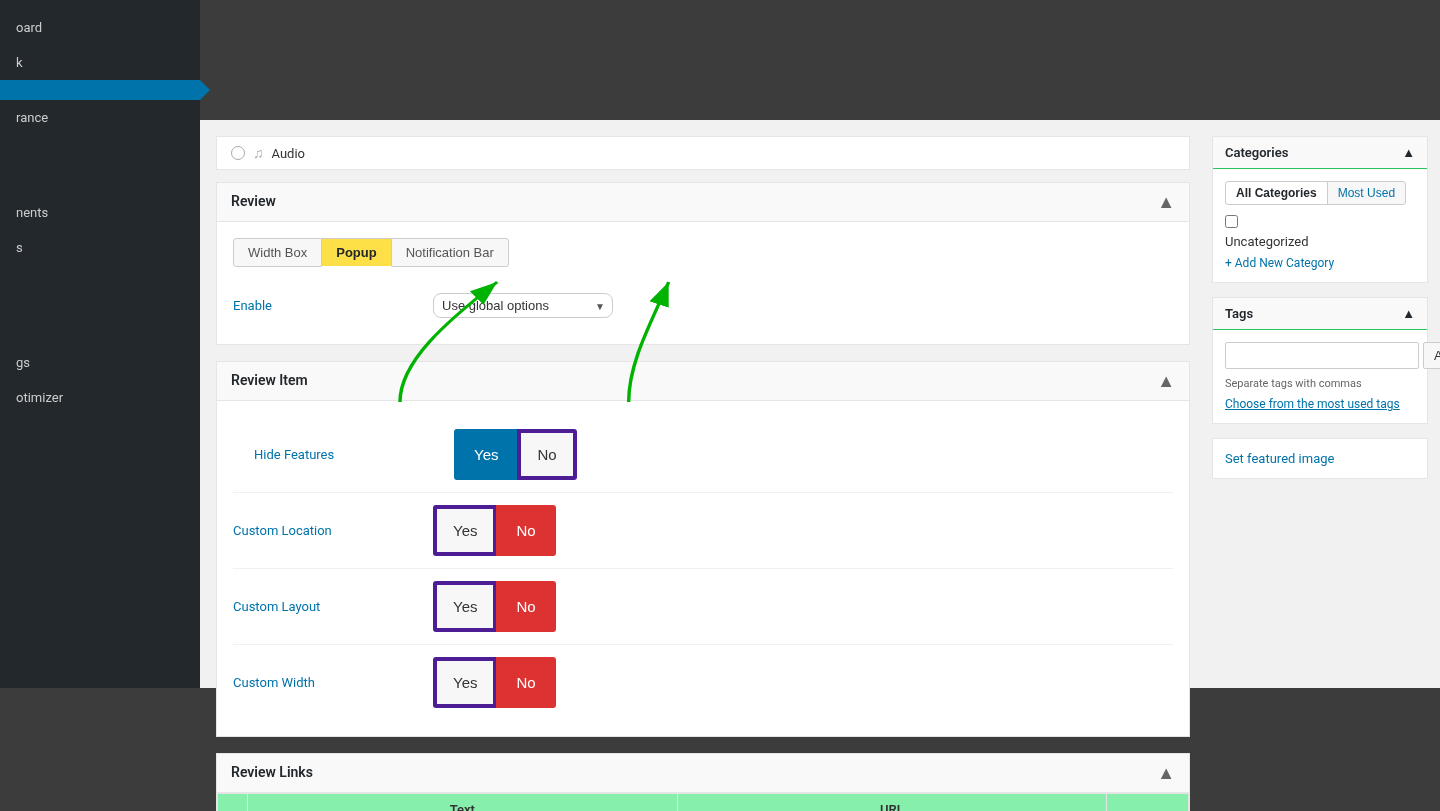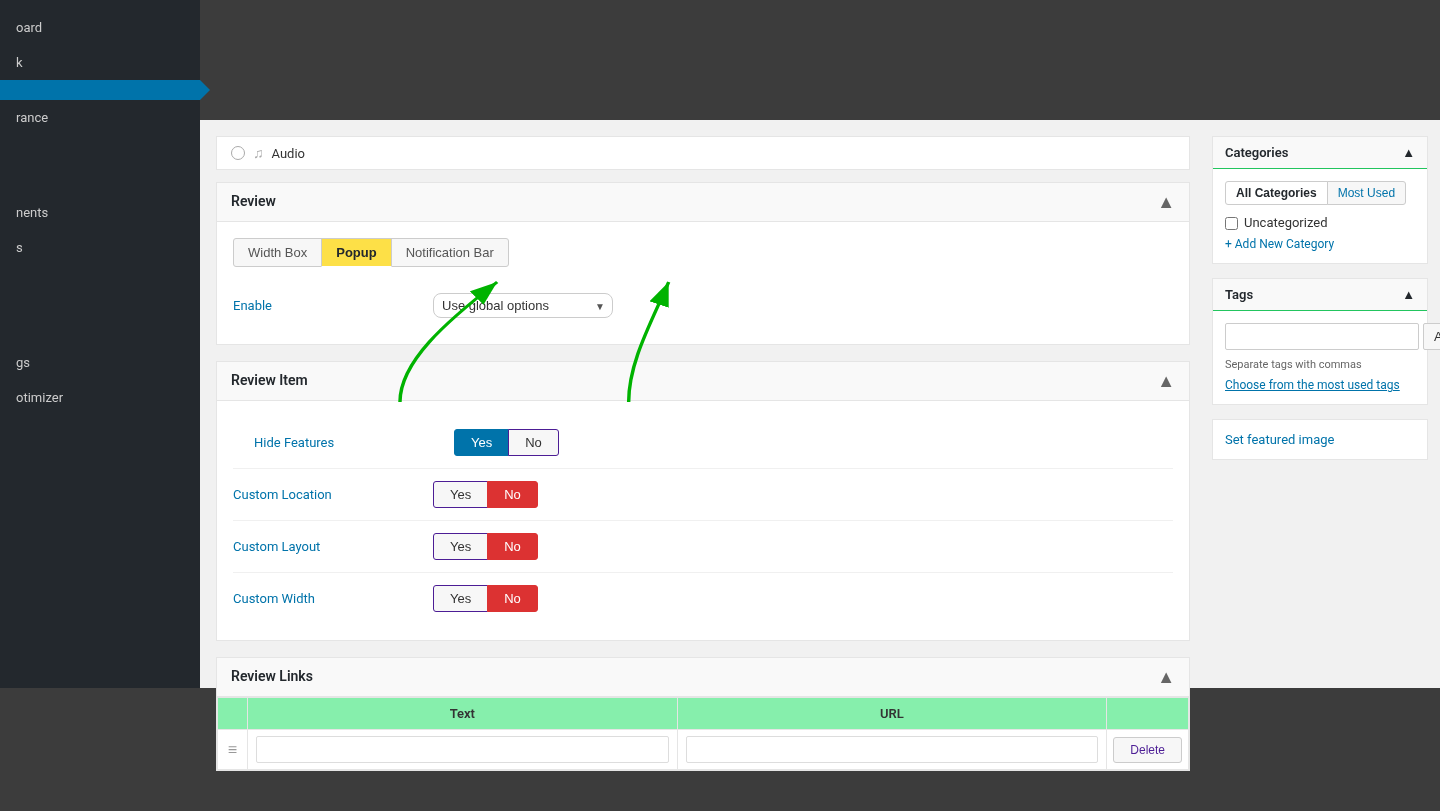--- a/index.html
+++ b/index.html
@@ -144,25 +144,25 @@
       color: #0073aa;
       font-size: 13px;
     }
 
     .yes-no-group {
       display: flex;
       gap: 0;
     }
 
     .yn-btn {
-      padding: 5px 16px;
-      border: 1px solid #4c1d95;
+      padding: 13px 16px;
+      border: 4px solid #4c1d95;
       background: #f7f7f7;
       cursor: pointer;
-      font-size: 13px;
+      font-size: 15px;
       color: #333;
     }
 
     .yn-btn:first-child { border-radius: 3px 0 0 3px; }
     .yn-btn:last-child { border-radius: 0 3px 3px 0; margin-left: -1px; }
 
     .yn-btn.active-yes {
       background: #0073aa;
       color: #fff;
       border-color: #0073aa;
@@ -265,24 +265,25 @@
       font-size: 12px;
       color: #0073aa;
     }
 
     .cat-tab:first-child { border-radius: 3px 0 0 3px; }
     .cat-tab:last-child { border-radius: 0 3px 3px 0; margin-left: -1px; }
     .cat-tab.active { background: #fff; font-weight: 600; color: #23282d; }
 
     .cat-checkbox-row {
       display: flex;
-      align-items: flex-end;
+      align-items: flex-start;
       gap: 6px;
       margin-bottom: 6px;
       font-size: 13px;
+      flex-direction: column;
     }
 
     .add-new-category {
       color: #0073aa;
       font-size: 12px;
       cursor: pointer;
       text-decoration: none;
     }
 
     .tags-input-row {

